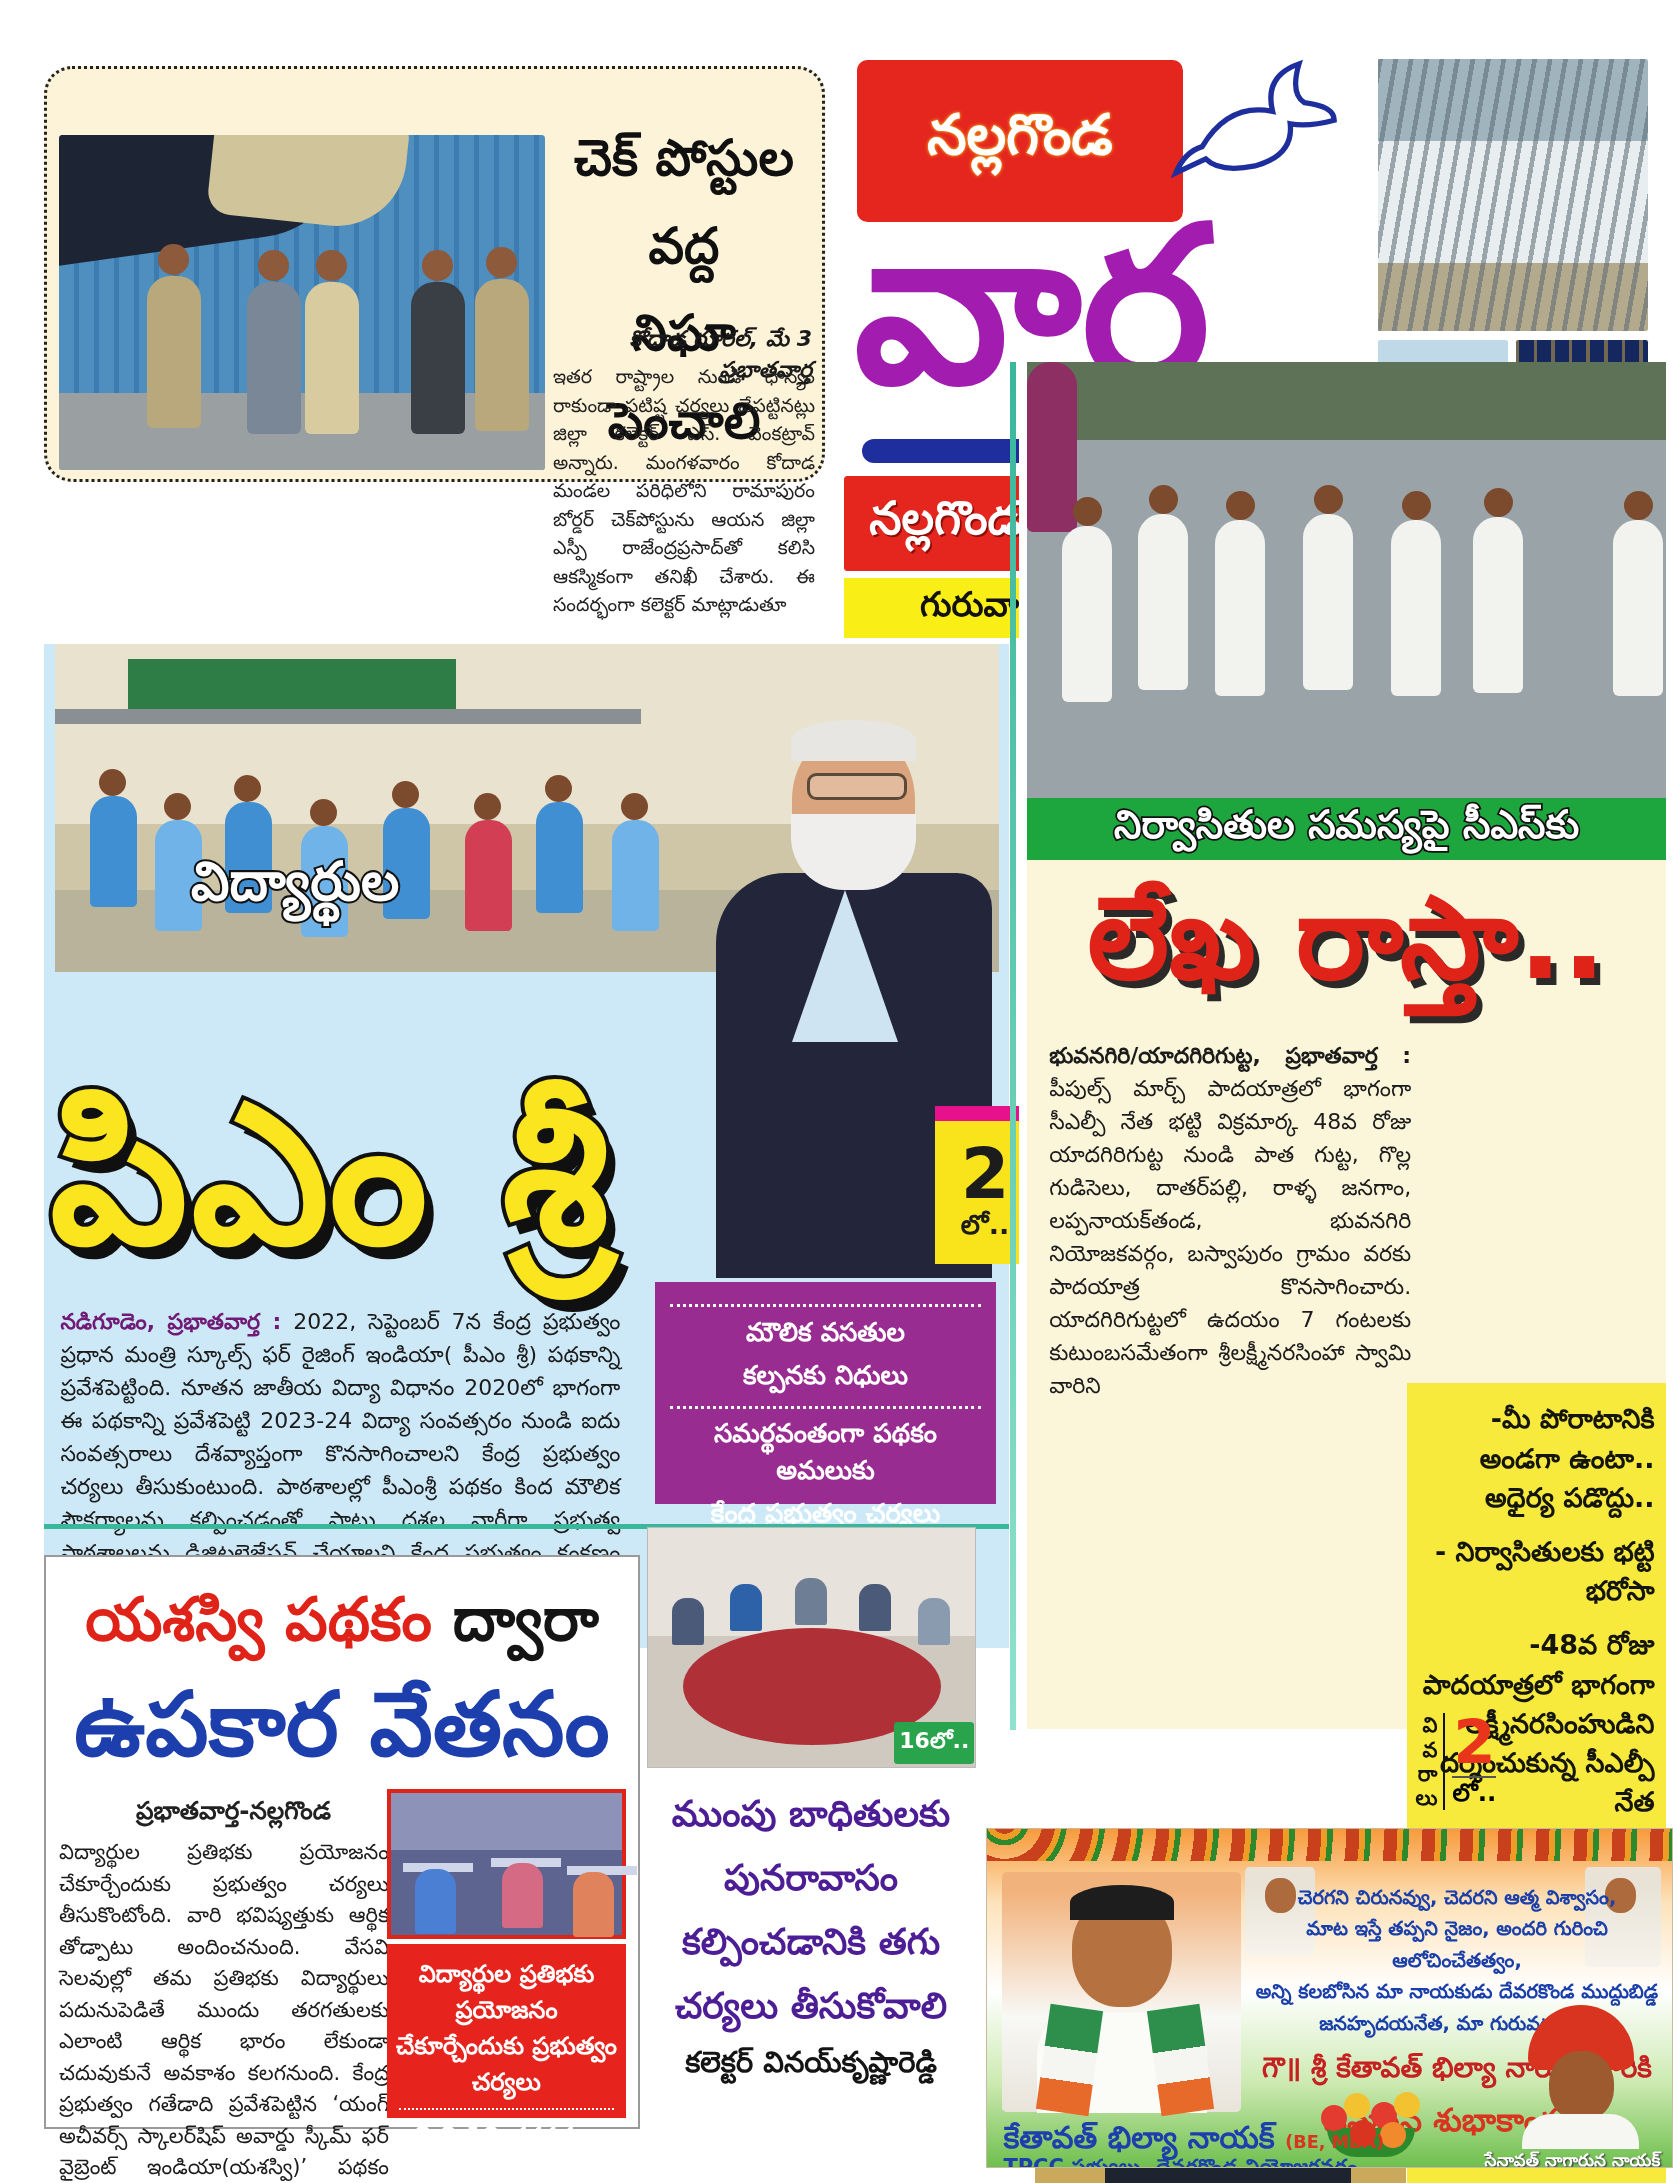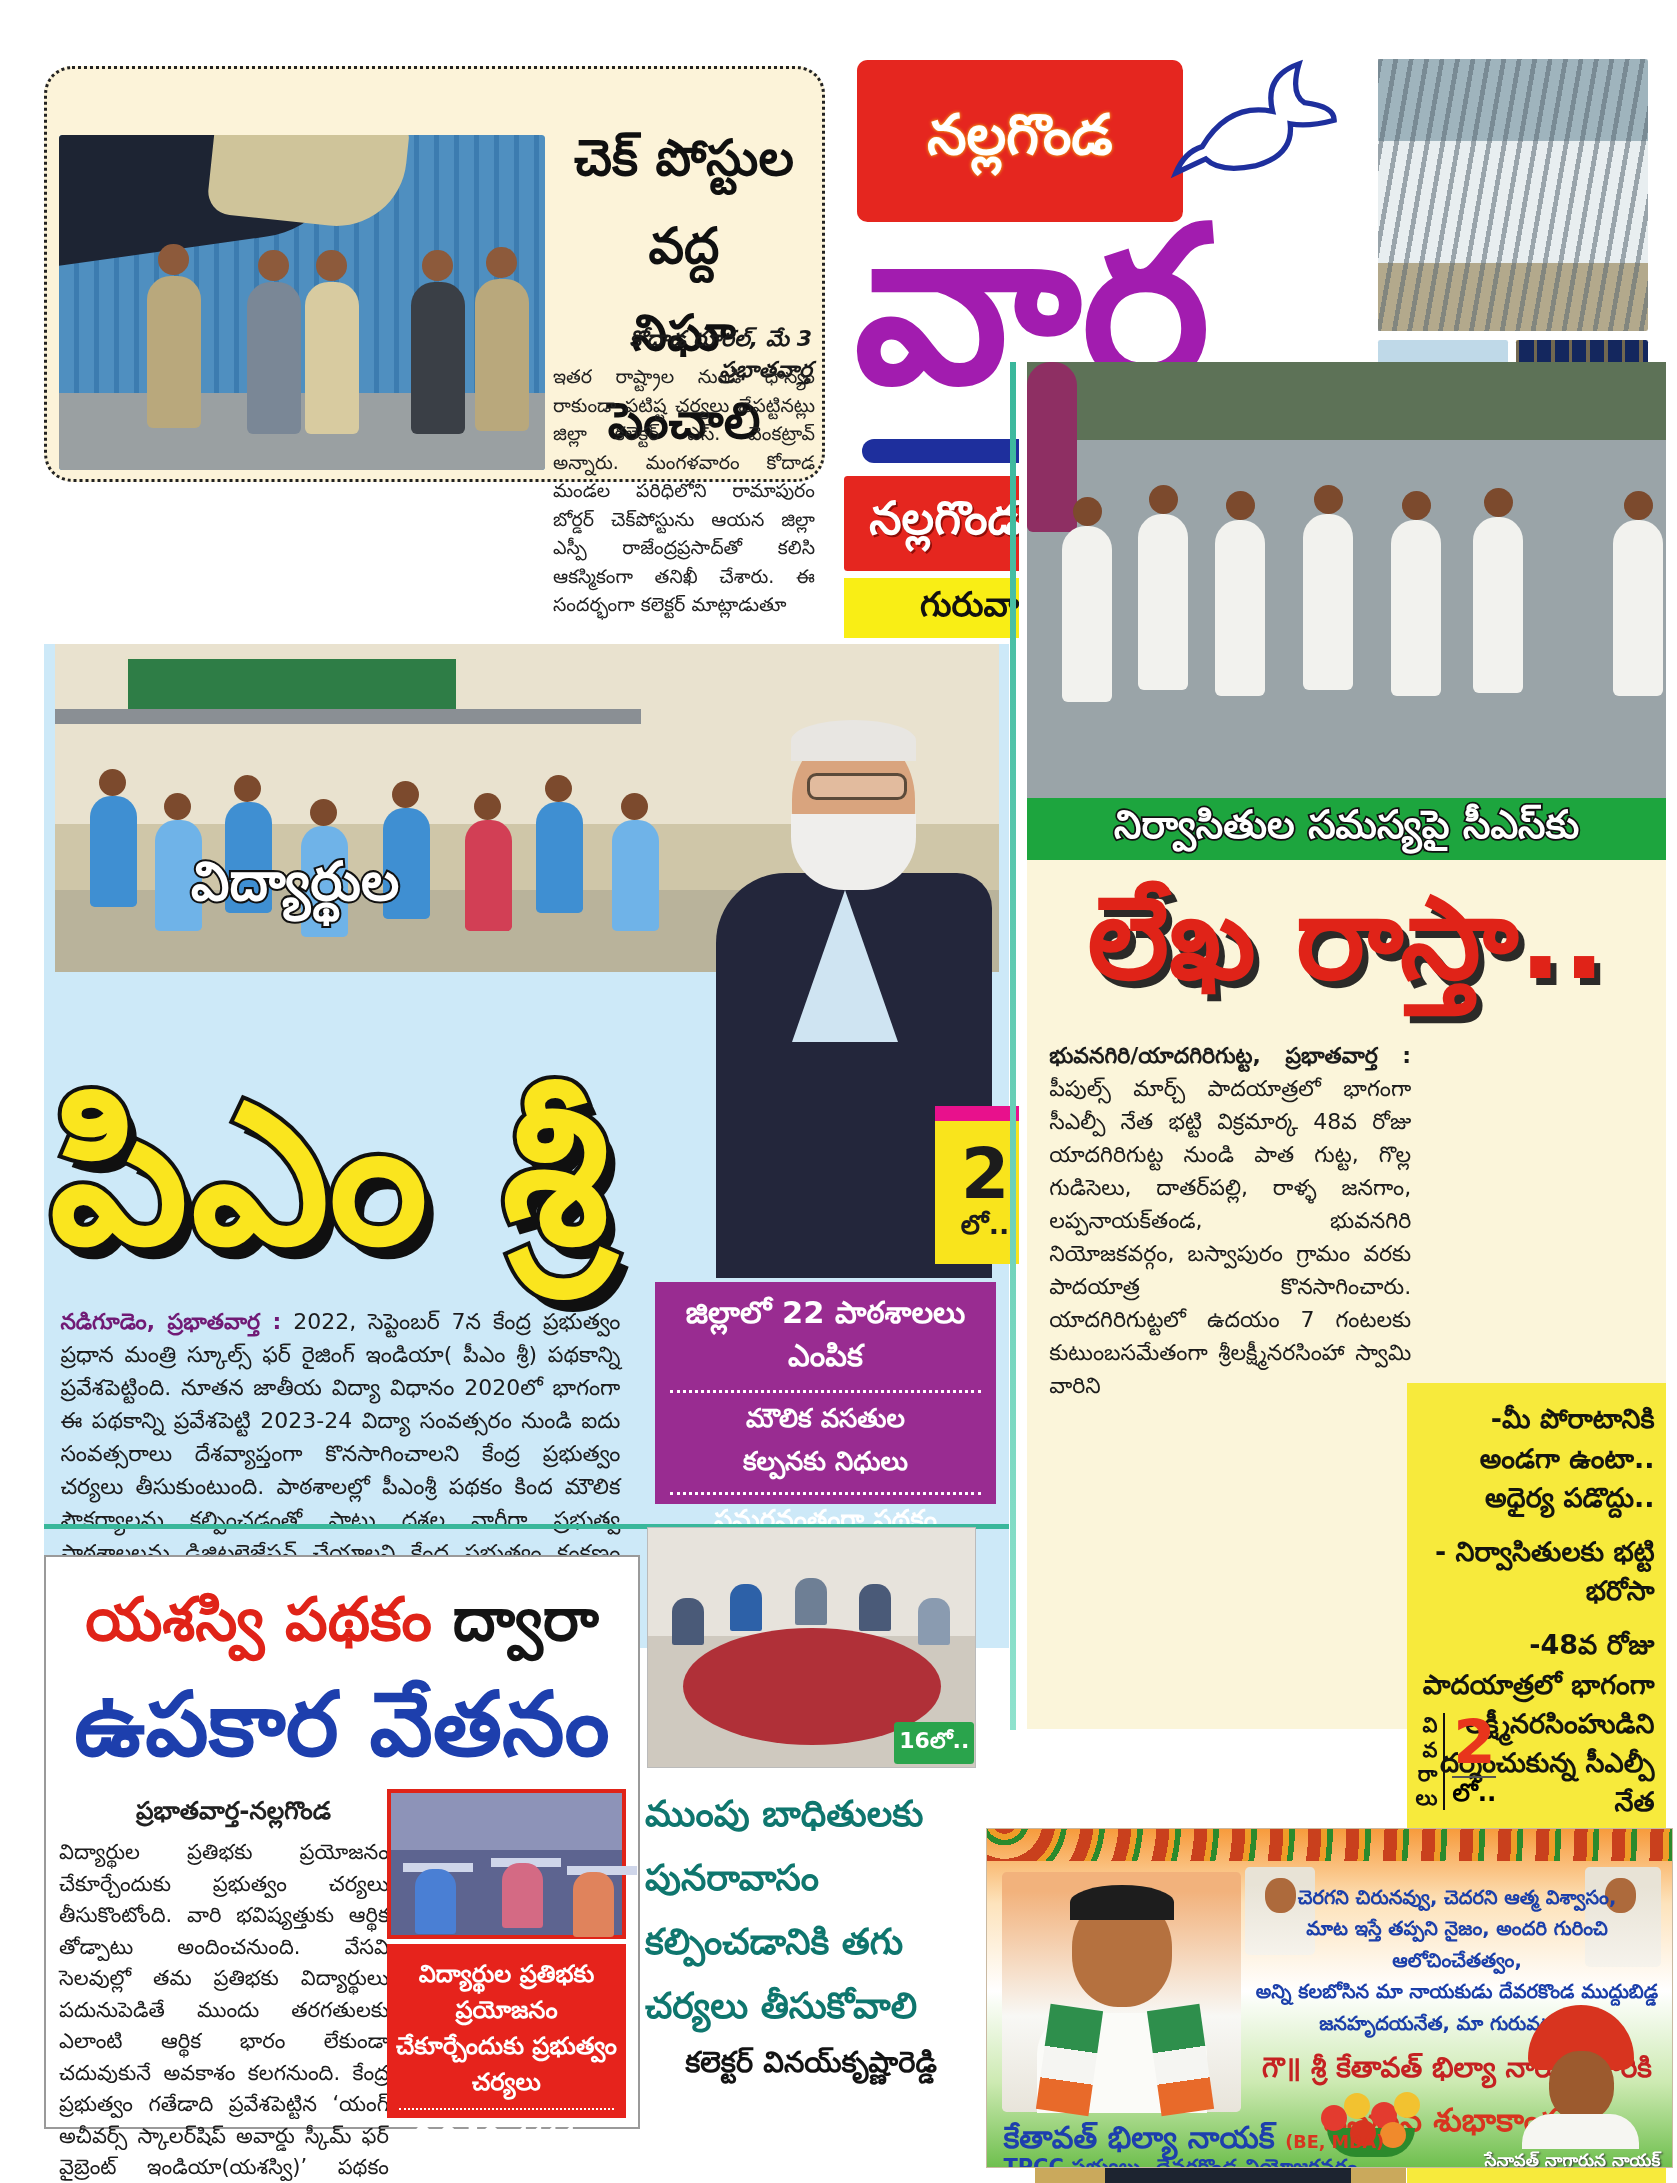--- a/index.html
+++ b/index.html
@@ -120,21 +120,21 @@
   .srb-line{font-size:24px;font-weight:bold;line-height:1.5;}
   .srb-dots{border-top:2.9px dotted #fff;margin:8.2px 4.7px;}
 
   
   .collector-col{left:645px;top:1525px;width:332px;height:610px;}
   .meeting-photo{left:2.3px;top:2.3px;width:327px;height:239px;overflow:hidden;background:linear-gradient(180deg,#e7e3dc 0 45%,#cfc9bf 45% 100%);border:1.2px solid #bbb;}
   .mt-table{left:35px;top:100px;width:258px;height:117px;background:#b03038;border-radius:50%;}
   .mt-person{position:absolute;width:32px;height:47px;background:#4a5a78;border-radius:14px 14px 2.3px 2.3px;}
   .mp1{left:23.5px;top:70px}.mp2{left:82px;top:56px;background:#2d61a8}.mp3{left:147px;top:50px;background:#6e7f95}.mp4{left:211px;top:56px}.mp5{left:270px;top:70px;background:#8a9bb0}
   .meeting-badge{left:246px;top:194px;width:80px;height:42px;background:#2aa44c;font-size:22px;}
-  .collector-lines{left:0;top:257px;width:100%;font-size:36px;font-weight:bold;color:#0f766e;line-height:1.78;}
+  .collector-lines{left:0;top:257px;width:100%;text-align:center;font-size:36px;font-weight:bold;color:#4c1d95;line-height:1.78;}
   .collector-byline{left:0;top:520px;width:100%;text-align:center;font-size:29px;font-weight:bold;color:#141414;}
 
   
   .ad-box{left:986px;top:1828px;width:685px;height:338px;border:1.8px solid #c9b9a2;overflow:hidden;
      background:linear-gradient(180deg,#f79b3c 0%,#fde3bc 22%,#ffffff 48%,#cdeab2 75%,#6fbf4e 100%);}
   .ad-garland{left:0;top:0;width:100%;height:32px;
      background:repeating-radial-gradient(circle at 17.6px -8.2px,#c9401d 0 13px,#ef9c27 13px 19px,#2c8a2c 19px 24.6px,transparent 24.6px 38px);}
   .ad-portrait{position:absolute;border-radius:4.7px;}
   .ad-main-photo{left:15.2px;top:43px;width:239px;height:240px;background:linear-gradient(180deg,#f2b27c 0 8%,#f8f8f5 60%,#e8e4da 100%);}
   .am-face{left:70px;top:23.5px;width:100px;height:111px;background:#b5713f;border-radius:46%;}
@@ -231,21 +231,20 @@
     <div class="abs pm-headline">పిఎం శ్రీ</div>
     <div class="abs page2-badge">
       <div class="num">2</div>
       <div class="lo">లో..</div>
     </div>
     <div class="abs pm-body">
       <span class="dateline-magenta">నడిగూడెం, ప్రభాతవార్త :</span>
       <span>2022, సెప్టెంబర్ 7న కేంద్ర ప్రభుత్వం ప్రధాన మంత్రి స్కూల్స్ ఫర్ రైజింగ్ ఇండియా( పీఎం శ్రీ) పథకాన్ని ప్రవేశపెట్టింది. నూతన జాతీయ విద్యా విధానం 2020లో భాగంగా ఈ పథకాన్ని ప్రవేశపెట్టి 2023-24 విద్యా సంవత్సరం నుండి ఐదు సంవత్సరాలు దేశవ్యాప్తంగా కొనసాగించాలని కేంద్ర ప్రభుత్వం చర్యలు తీసుకుంటుంది. పాఠశాలల్లో పీఎంశ్రీ పథకం కింద మౌలిక సౌకర్యాలను కల్పించడంతో పాటు దశల వారీగా ప్రభుత్వ పాఠశాలలను డిజిటలైజేషన్ చేయాలని కేంద్ర ప్రభుత్వం కంకణం కట్టుకుని పీఎంశ్రీ పథకాన్ని అమలు చేస్తుంది. ఈ పథకం కింద సూర్యాపేట జిల్లాలో 22 పాఠశాలలను ఎంపిక చేసి వివరాలను సేకరించారు.</span>
     </div>
     <div class="abs pm-highlight">
-      <div class="ph-line1">జిల్లాలో 22 పాఠశాలలు ఎంపిక</div>
       <div class="ph-dots"></div>
       <div class="ph-line">మౌలిక వసతుల</div>
       <div class="ph-line">కల్పనకు నిధులు</div>
       <div class="ph-dots"></div>
       <div class="ph-line">సమర్థవంతంగా పథకం అమలుకు</div>
       <div class="ph-line">కేంద్ర ప్రభుత్వం చర్యలు</div>
     </div>
   </div>
   <div class="abs region-underline"></div>
   <div class="abs col-divider"></div>

